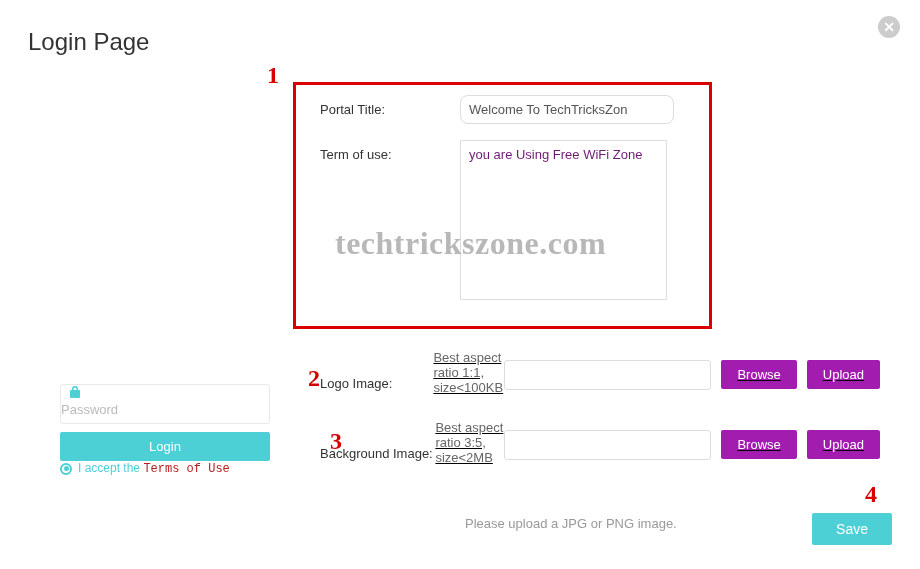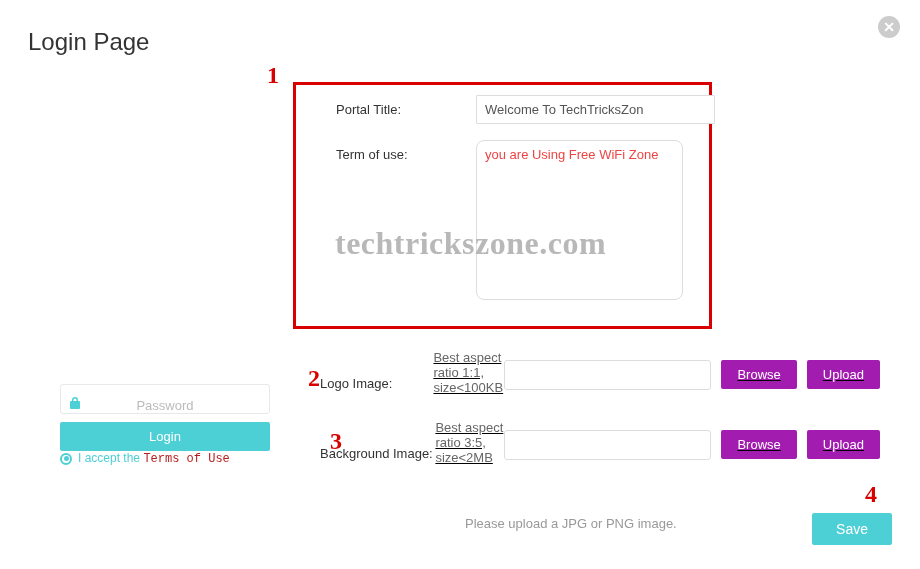--- a/index.html
+++ b/index.html
@@ -55,50 +55,50 @@
       top: 82px;
       left: 293px;
       width: 419px;
       height: 247px;
       border: 3px solid #d90000;
       pointer-events: none;
     }
     .form-area {
       position: absolute;
       top: 95px;
-      left: 336px;
+      left: 320px;
     }
     .form-row {
       display: flex;
       align-items: flex-start;
       margin-bottom: 16px;
     }
     .form-label {
       width: 140px;
       font-size: 13px;
       color: #333;
       padding-top: 7px;
     }
     .text-input {
-      width: 239px;
+      width: 214px;
       padding: 6px 8px;
       border: 1px solid #ddd;
-      border-radius: 1px;
+      border-radius: 8px;
       font-size: 13px;
       color: #555;
       background: #fff;
     }
     .textarea-input {
       width: 207px;
       height: 160px;
       padding: 6px 8px;
       border: 1px solid #ddd;
-      border-radius: 8px;
-      font-size: 13px;
-      color: #ef4444;
+      border-radius: 1px;
+      font-size: 13px;
+      color: #701a75;
       background: #fff;
       resize: none;
       font-family: Arial, sans-serif;
     }
     .logo-section {
       position: absolute;
       top: 350px;
       left: 320px;
       width: 560px;
     }
@@ -170,26 +170,27 @@
       cursor: pointer;
     }
     .login-preview {
       position: absolute;
       top: 384px;
       left: 60px;
       width: 210px;
     }
     .pw-field {
       display: flex;
-      align-items: flex-end;
+      align-items: flex-start;
       border: 1px solid #e8e8e8;
       border-radius: 3px;
-      height: 30px;
+      height: 40px;
       background: #fff;
       margin-bottom: 8px;
+      flex-direction: column;
     }
     .lock-icon {
       color: #4dcfd6;
       padding: 0 8px;
       font-size: 14px;
     }
     .pw-placeholder {
       flex: 1;
       text-align: center;
       color: #bbb;

